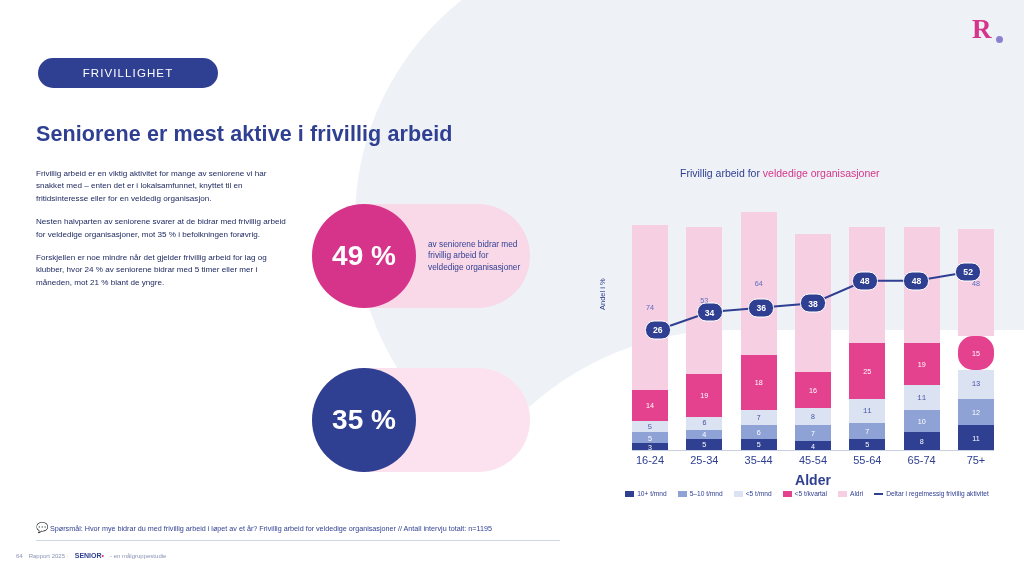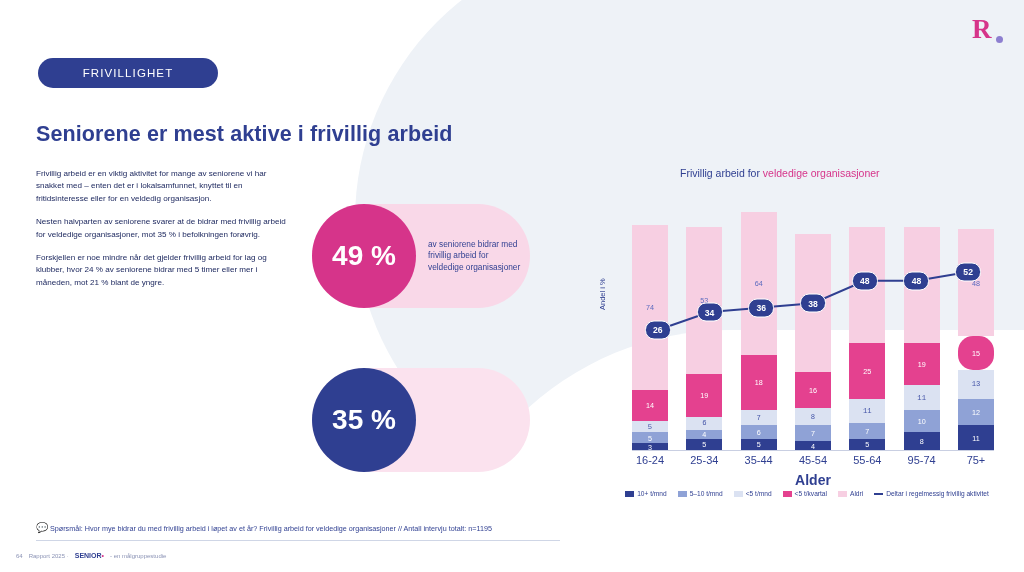--- a/index.html
+++ b/index.html
@@ -316,21 +316,21 @@
           <polyline points="25.857142857142858,129.96428571428572 77.57142857142857,112.10714285714286 129.28571428571428,107.64285714285714 181,103.17857142857144 232.71428571428572,80.85714285714286 284.4285714285714,80.85714285714286 336.1428571428571,71.92857142857144" fill="none" stroke="#2f3f91" stroke-width="2"></polyline>
         </svg><div class="marker" style="left: 25.8571px; top: 129.964px;">26</div><div class="marker" style="left: 77.5714px; top: 112.107px;">34</div><div class="marker" style="left: 129.286px; top: 107.643px;">36</div><div class="marker" style="left: 181px; top: 103.179px;">38</div><div class="marker" style="left: 232.714px; top: 80.8571px;">48</div><div class="marker" style="left: 284.429px; top: 80.8571px;">48</div><div class="marker" style="left: 336.143px; top: 71.9286px;">52</div></div>
 
     <div class="axis-line"></div>
     <div class="xlabels" id="xlabels">
         <div>16-24</div>
         <div>25-34</div>
         <div>35-44</div>
         <div>45-54</div>
         <div>55-64</div>
-        <div>95-74</div>
+        <div>65-74</div>
         <div>75+</div>
       </div>
     <div class="xaxis-title">Alder</div>
 
     <div class="legend" id="legend">
         <div class="item">
           <span class="sw" style="background: rgb(47, 63, 145);"></span>
           <span>10+ t/mnd</span>
         </div>
         <div class="item">

